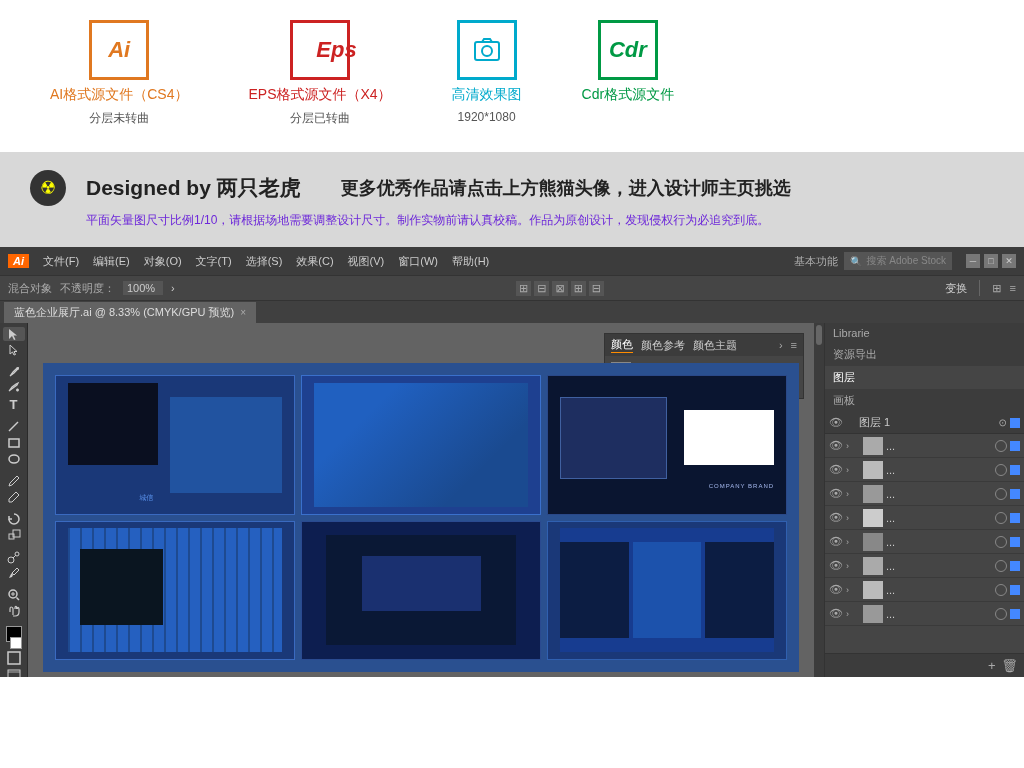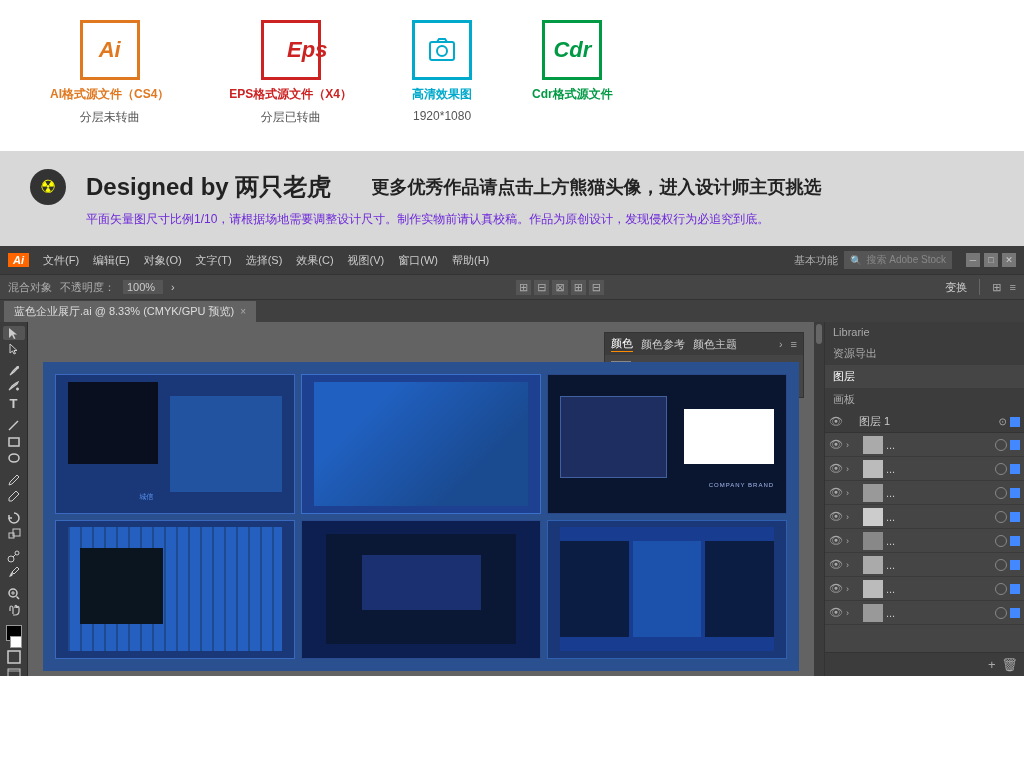--- a/index.html
+++ b/index.html
@@ -37,22 +37,22 @@
       font-weight: bold;
       font-style: italic;
     }
 
     .format-icon.ai { border-color: #e07820; color: #e07820; }
     .format-icon.eps { border-color: #cc2222; color: #cc2222; padding-left: 33px; }
     .format-icon.img { border-color: #00aacc; color: #00aacc; font-size: 26px; font-style: normal; }
     .format-icon.cdr { border-color: #009944; color: #009944; }
 
     .format-name {
-      font-size: 12px;
-      font-weight: bold;
+      font-size: 14px;
+      font-weight: normal;
       text-align: center;
     }
     .format-name.ai { color: #e07820; }
     .format-name.eps { color: #cc2222; }
     .format-name.img { color: #00aacc; }
     .format-name.cdr { color: #009944; }
 
     .format-desc {
       font-size: 12px;
       color: #555;
@@ -80,21 +80,21 @@
       background: #333;
       border-radius: 50%;
       display: flex;
       align-items: center;
       justify-content: center;
       color: #ff0;
       font-size: 18px;
     }
 
     .designer-title {
-      font-size: 24px;
+      font-size: 21px;
       font-weight: bold;
       color: #222;
     }
 
     .designer-cta {
       font-size: 18px;
       font-weight: bold;
       color: #222;
       margin-left: 20px;
     }

